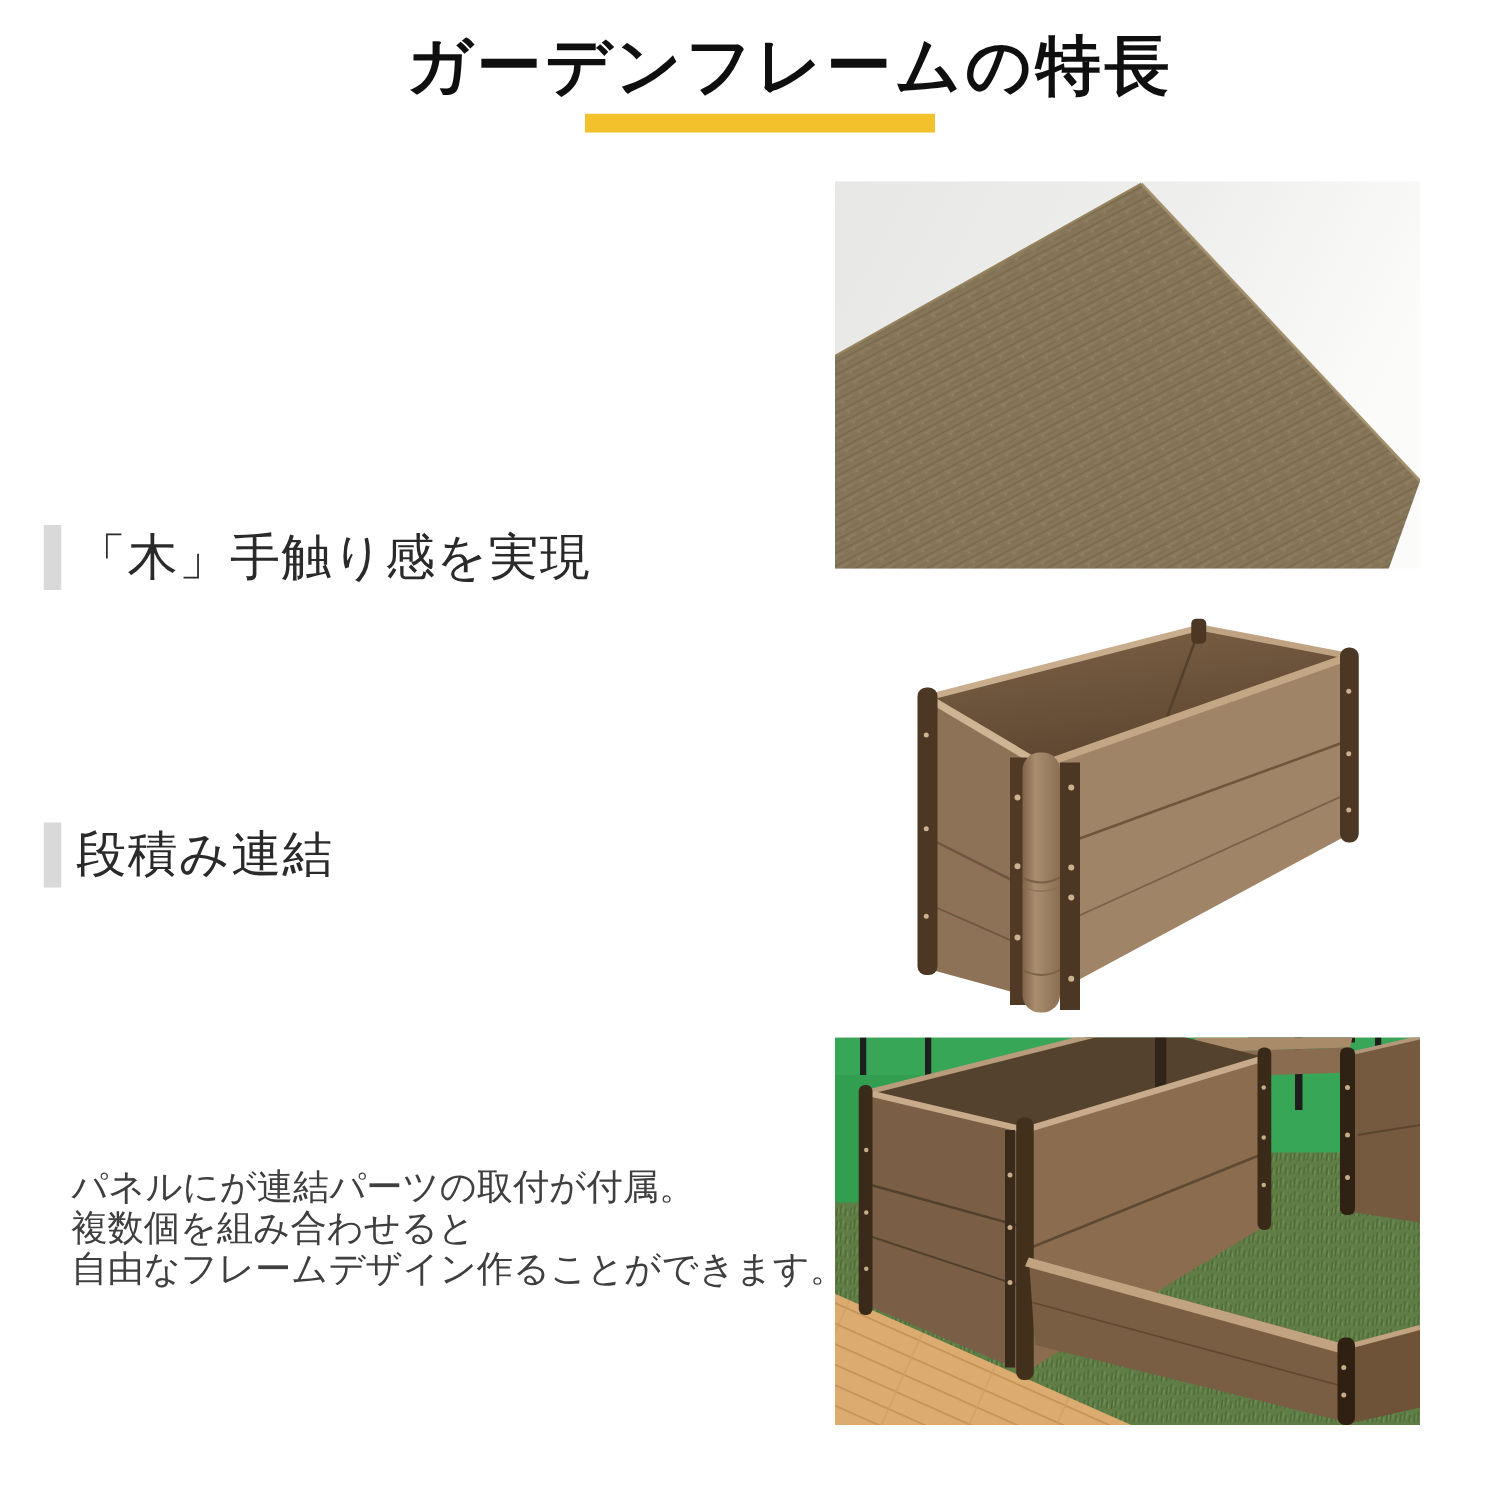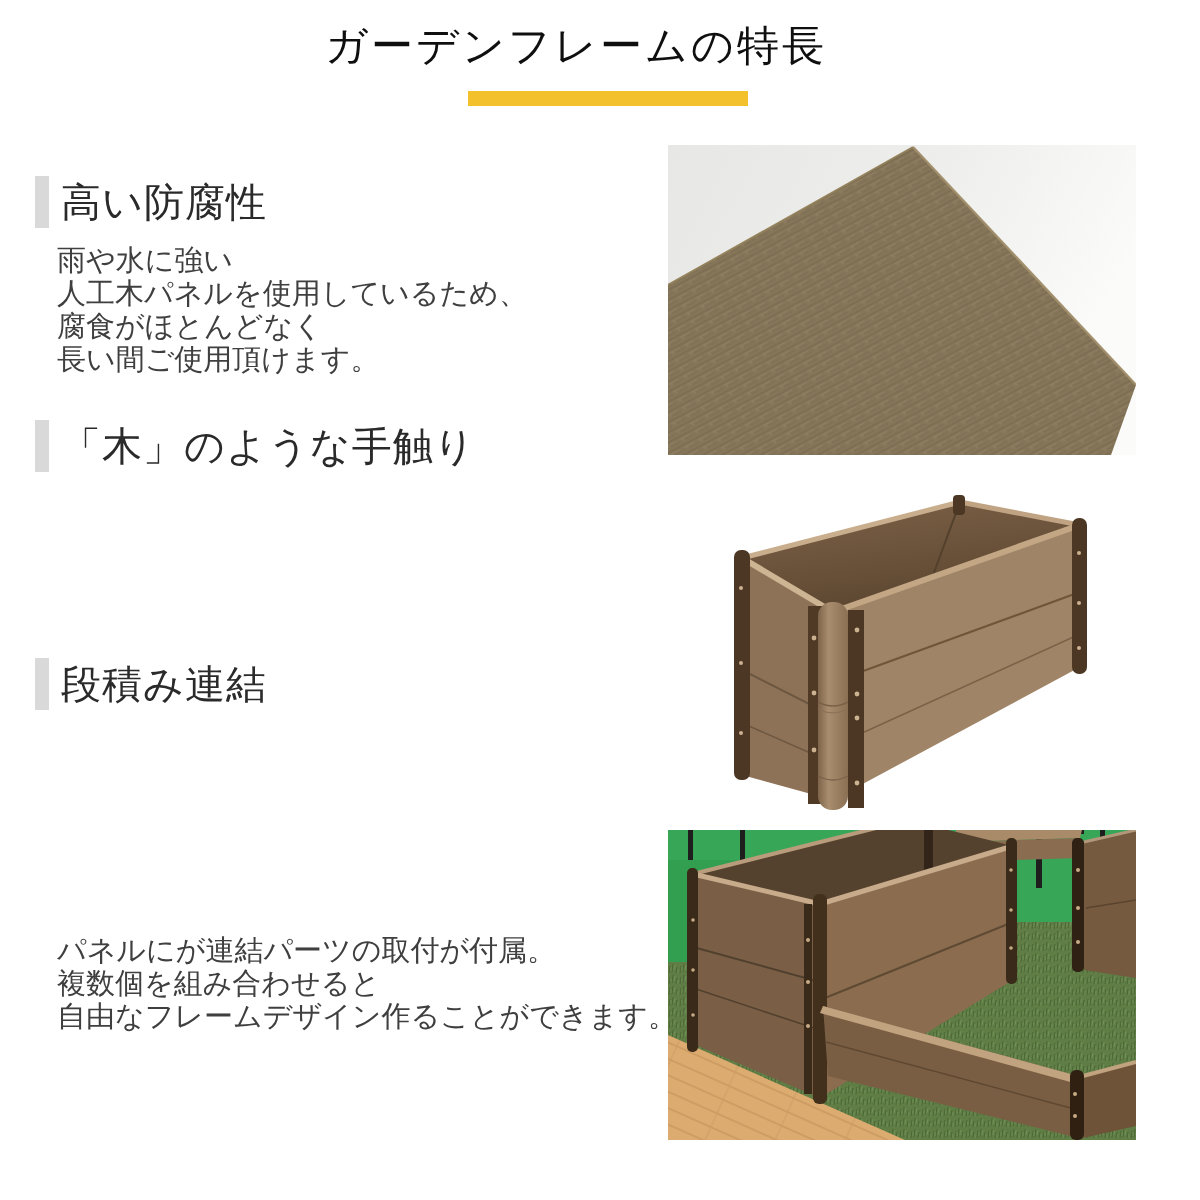--- a/index.html
+++ b/index.html
@@ -3,21 +3,21 @@
 <meta charset="utf-8">
 <style>
   html,body{margin:0;padding:0;background:#ffffff;}
   .page{
     position:relative;width:1200px;height:1200px;background:#ffffff;overflow:hidden;
     font-family:"Liberation Sans",sans-serif;color:#222;
   }
   
   .title{
     position:absolute;top:18px;left:325px;margin:0;
-    font-size:42px;font-weight:normal;color:#0f0f0f;letter-spacing:3px;white-space:nowrap;
+    font-size:52px;font-weight:bold;color:#0f0f0f;letter-spacing:3px;white-space:nowrap;
   }
   .title-underline{
     position:absolute;top:91px;left:468px;width:280px;height:15px;background:#F2C12C;
   }
   
   .feature{position:absolute;left:35px;width:645px;}
   .feature h2{
     margin:0;padding-left:12px;border-left:14px solid #d9d9d9;
     font-size:40px;font-weight:normal;color:#2a2a2a;line-height:1.3;letter-spacing:1px;white-space:nowrap;
   }
@@ -34,30 +34,23 @@
   figure svg{display:block;}
 </style>
 </head>
 <body>
 
 <div class="page">
 
   <h1 class="title">ガーデンフレームの特長</h1>
   <div class="title-underline"></div>
 
-  <section class="feature s1">
-    <h2>高い防腐性</h2>
-    <p>雨や水に強い
-人工木パネルを使用しているため、
-腐食がほとんどなく
-長い間ご使用頂けます。</p>
-  </section>
 
   <section class="feature s2">
-    <h2>「木」のような手触り</h2>
+    <h2>「木」手触り感を実現</h2>
   </section>
 
   <section class="feature s3">
     <h2>段積み連結</h2>
   </section>
 
   <section class="feature s4">
     <p>パネルにが連結パーツの取付が付属。
 複数個を組み合わせると
 自由なフレームデザイン作ることができます。</p>

